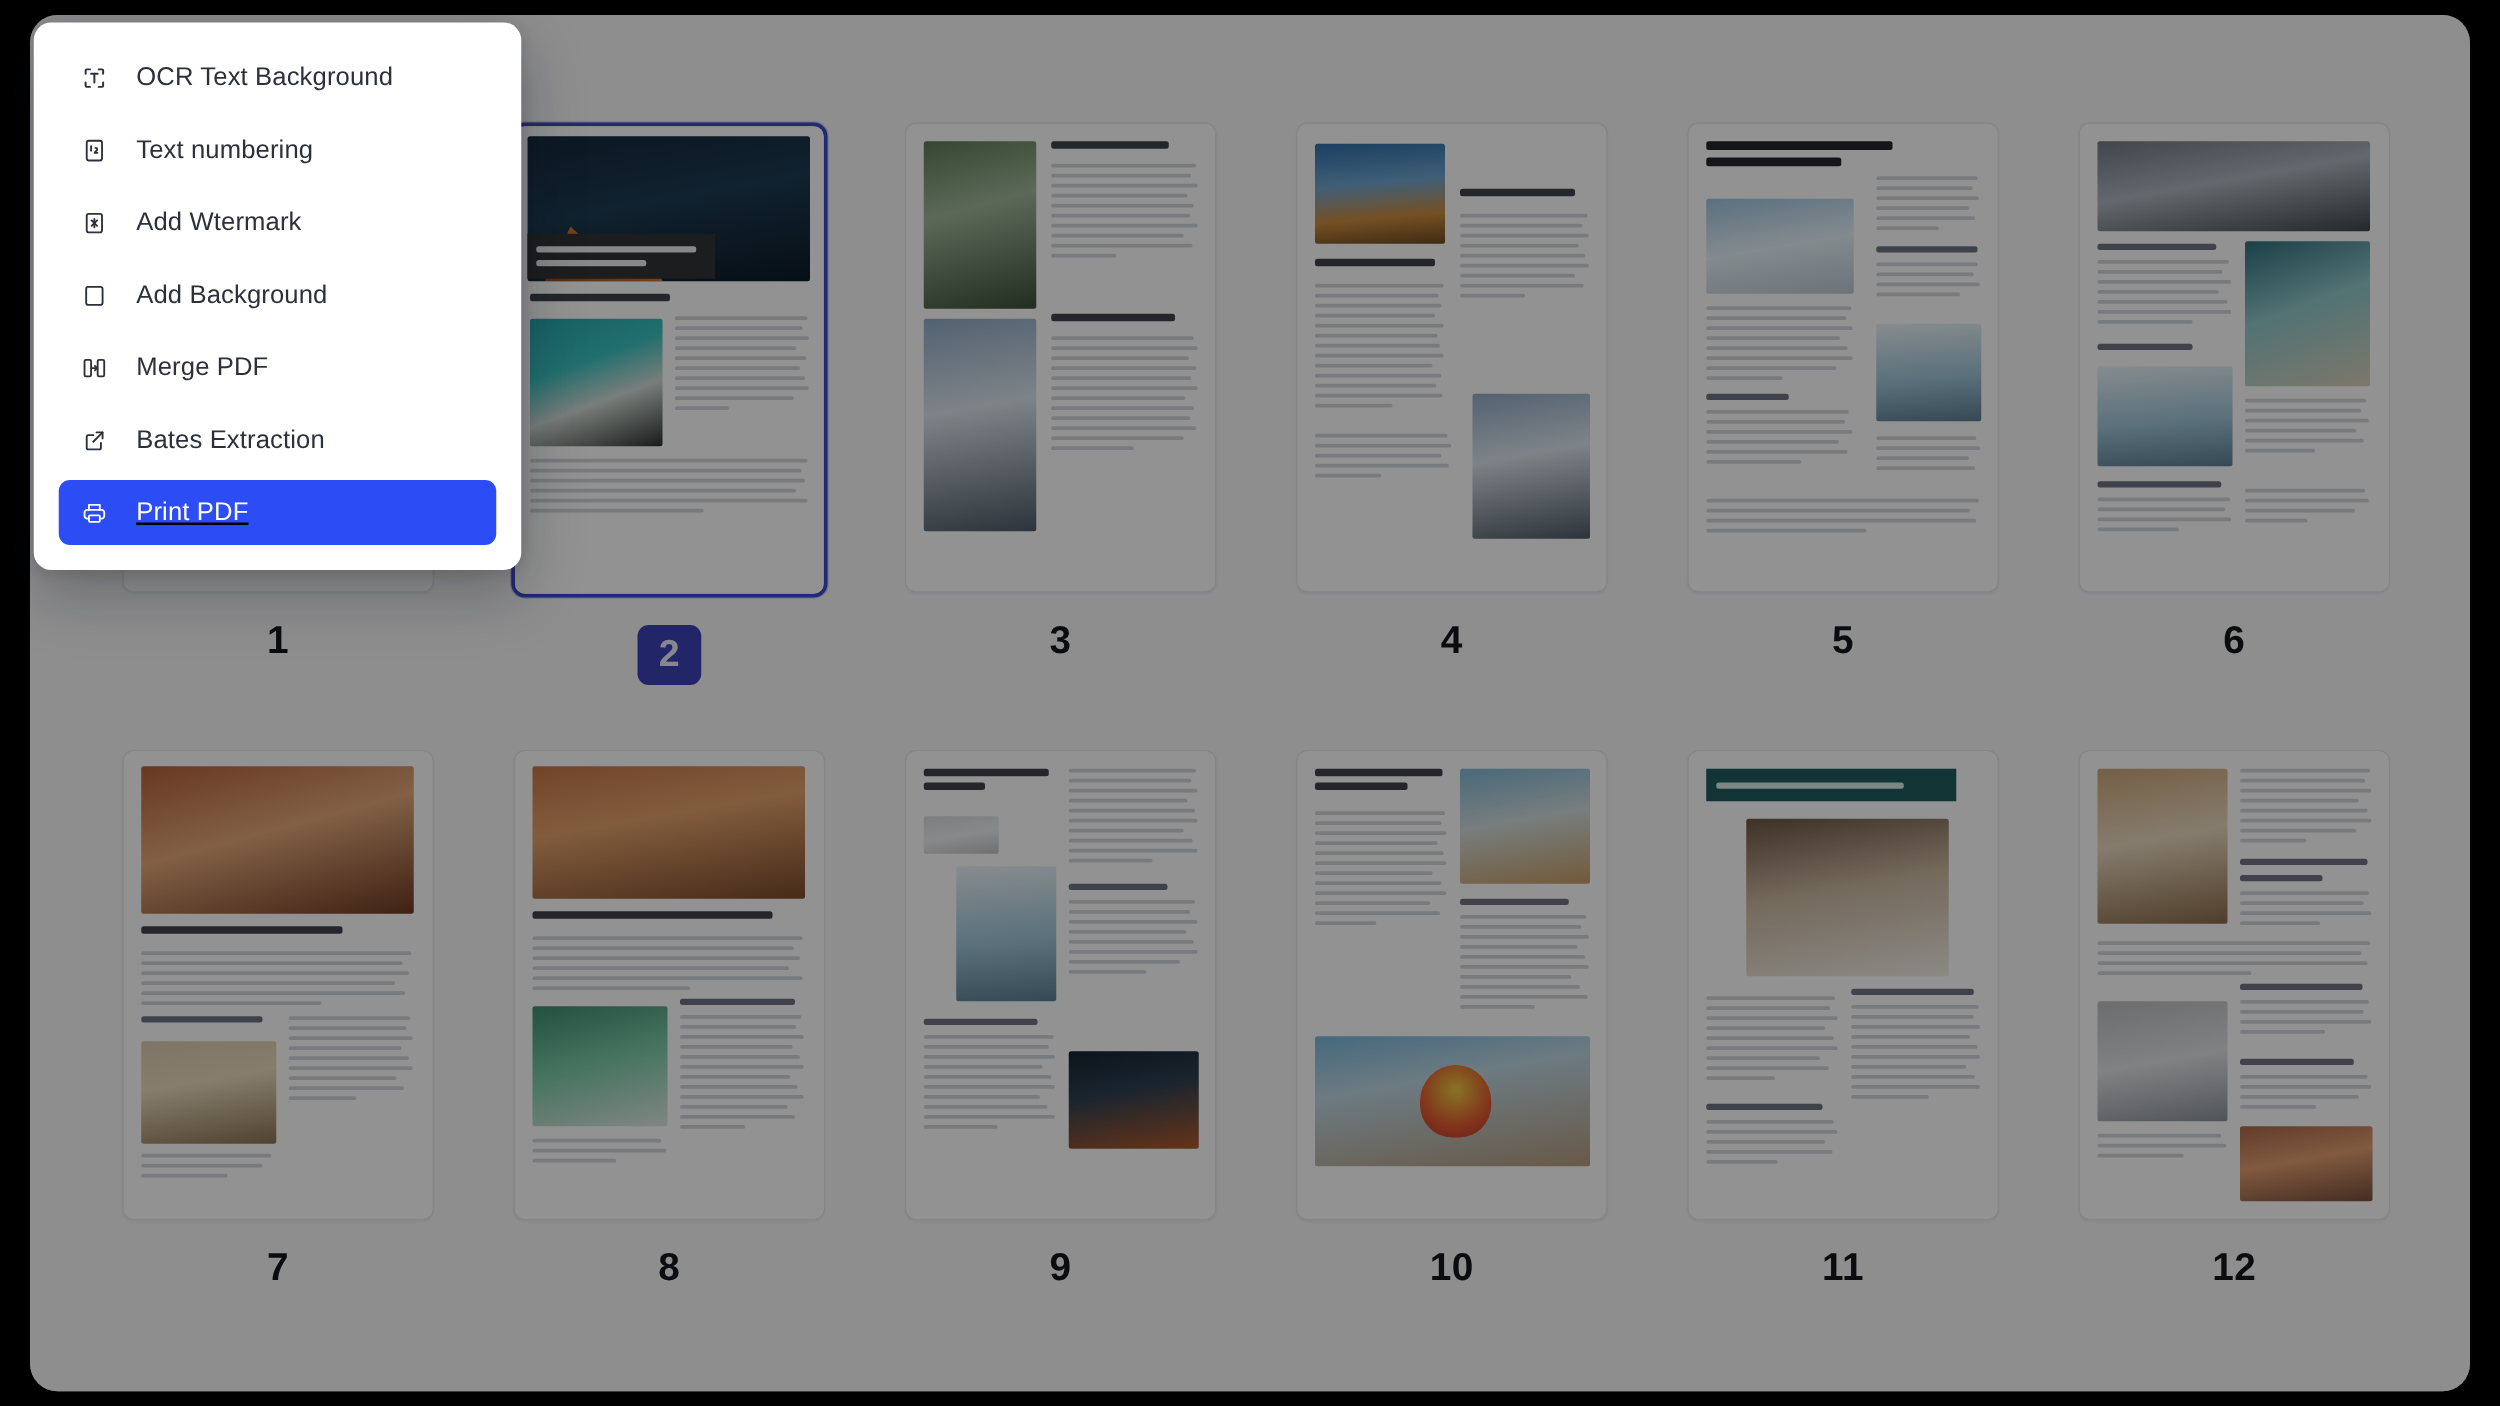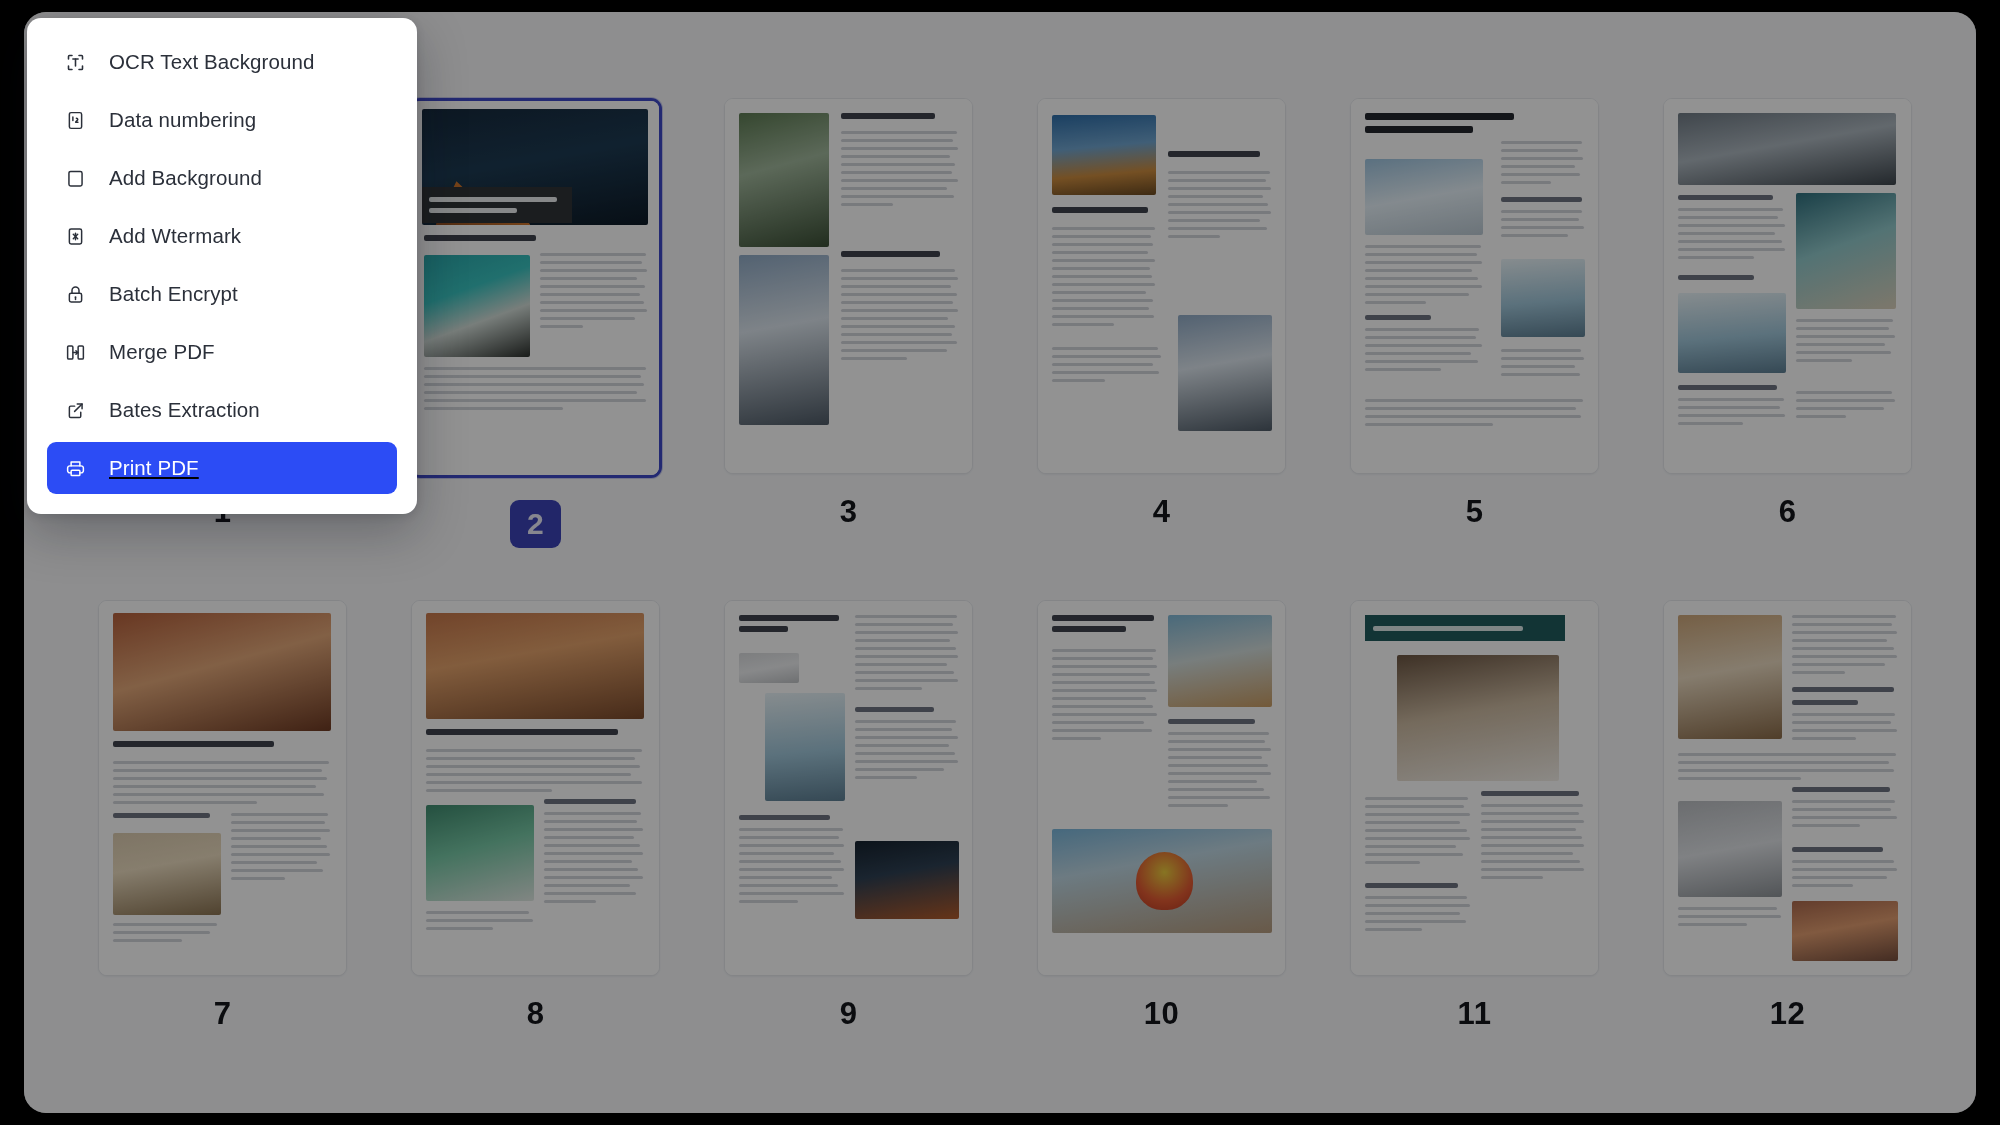--- a/index.html
+++ b/index.html
@@ -685,56 +685,45 @@
   </div>
 
   <div class="menu-item">
     <span class="mi-icon">
       <svg viewBox="0 0 24 24" fill="none" stroke="currentColor" stroke-width="1.7" stroke-linecap="round" stroke-linejoin="round">
         <rect x="5" y="3" width="14" height="18" rx="2"></rect>
         <path d="M9 8v4"></path>
           <path d="M13 9.5c1 0 1.6.6 1.6 1.4 0 1.4-2.4 1.8-2.4 3.1h2.6"></path>
       </svg>
     </span>
-    <span class="mi-label">Data numbering</span>
-  </div>
-
-  <div class="menu-item">
-    <span class="mi-icon">
-      <svg viewBox="0 0 24 24" fill="none" stroke="currentColor" stroke-width="1.7" stroke-linecap="round" stroke-linejoin="round">
-        <rect x="4.5" y="4" width="15" height="16.5" rx="2"></rect>
-      </svg>
-    </span>
-    <span class="mi-label">Add Background</span>
+    <span class="mi-label">Text numbering</span>
   </div>
 
   <div class="menu-item">
     <span class="mi-icon">
       <svg viewBox="0 0 24 24" fill="none" stroke="currentColor" stroke-width="1.7" stroke-linecap="round" stroke-linejoin="round">
         <rect x="5" y="3.5" width="14" height="17" rx="2"></rect>
         <path d="M9.5 9.5l5 5"></path>
           <path d="M14.5 9.5l-5 5"></path>
           <path d="M12 8.2v7.6"></path>
       </svg>
     </span>
     <span class="mi-label">Add Wtermark</span>
   </div>
 
-
   <div class="menu-item">
     <span class="mi-icon">
       <svg viewBox="0 0 24 24" fill="none" stroke="currentColor" stroke-width="1.7" stroke-linecap="round" stroke-linejoin="round">
-        <rect x="5" y="10.5" width="14" height="10" rx="2"></rect>
-        <path d="M8 10.5V7.5a4 4 0 0 1 8 0v3"></path>
-        <circle cx="12" cy="15" r="1.1" fill="currentColor" stroke="none"></circle>
-        <path d="M12 16v1.6"></path>
+        <rect x="4.5" y="4" width="15" height="16.5" rx="2"></rect>
       </svg>
     </span>
-    <span class="mi-label">Batch Encrypt</span>
+    <span class="mi-label">Add Background</span>
   </div>
+
+
 
   <div class="menu-item">
     <span class="mi-icon">
       <svg viewBox="0 0 24 24" fill="none" stroke="currentColor" stroke-width="1.7" stroke-linecap="round" stroke-linejoin="round">
         <rect x="3" y="4.5" width="6" height="15" rx="1.3"></rect>
         <rect x="15" y="4.5" width="6" height="15" rx="1.3"></rect>
         <path d="M9.5 12h5"></path>
           <path d="M12.5 10l2 2-2 2"></path>
       </svg>
     </span>

